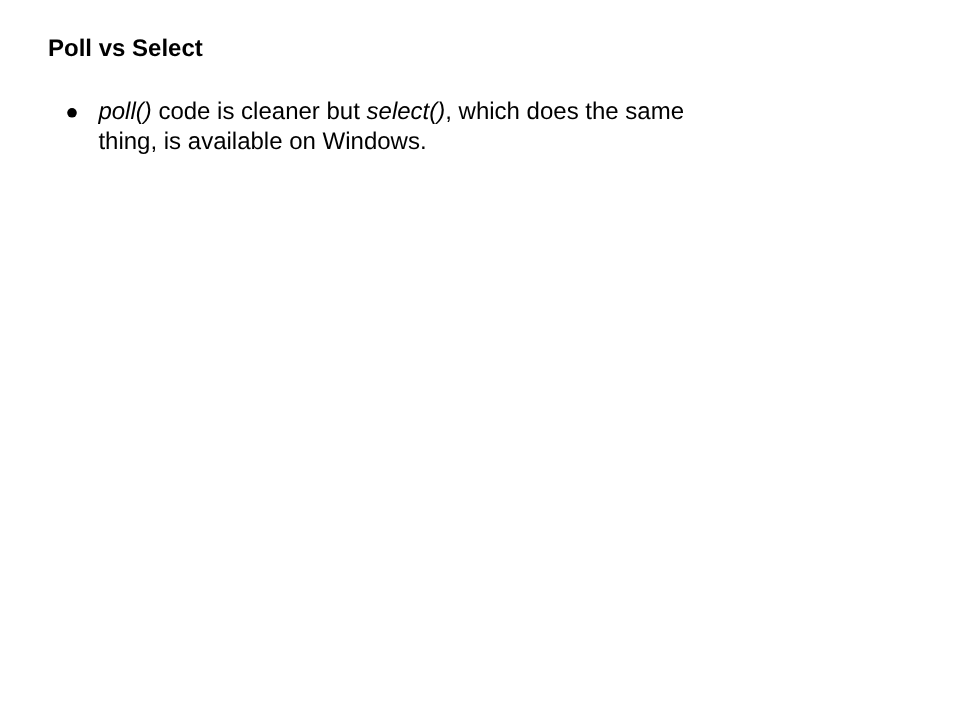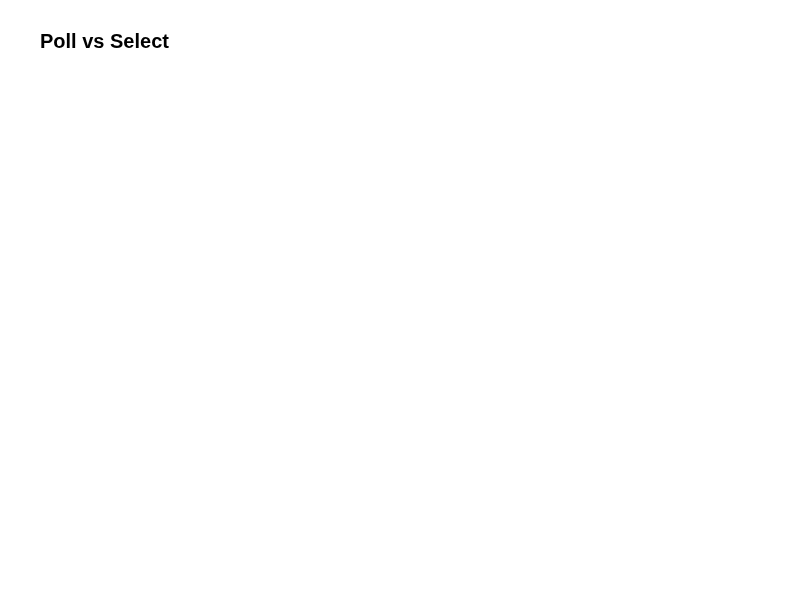--- a/index.html
+++ b/index.html
@@ -48,14 +48,15 @@
   .italic {
     font-style: italic;
   }
 </style>
 </head>
 <body>
 
 <div class="slide">
   <h1 class="title">Poll vs Select</h1>
   <ul class="bullets">
+    <li><span class="italic">poll()</span><span> code is cleaner but </span><span class="italic">select()</span><span>, which does the same thing, is available on Windows.</span></li>
   </ul>
 </div>
 
 </body></html>

